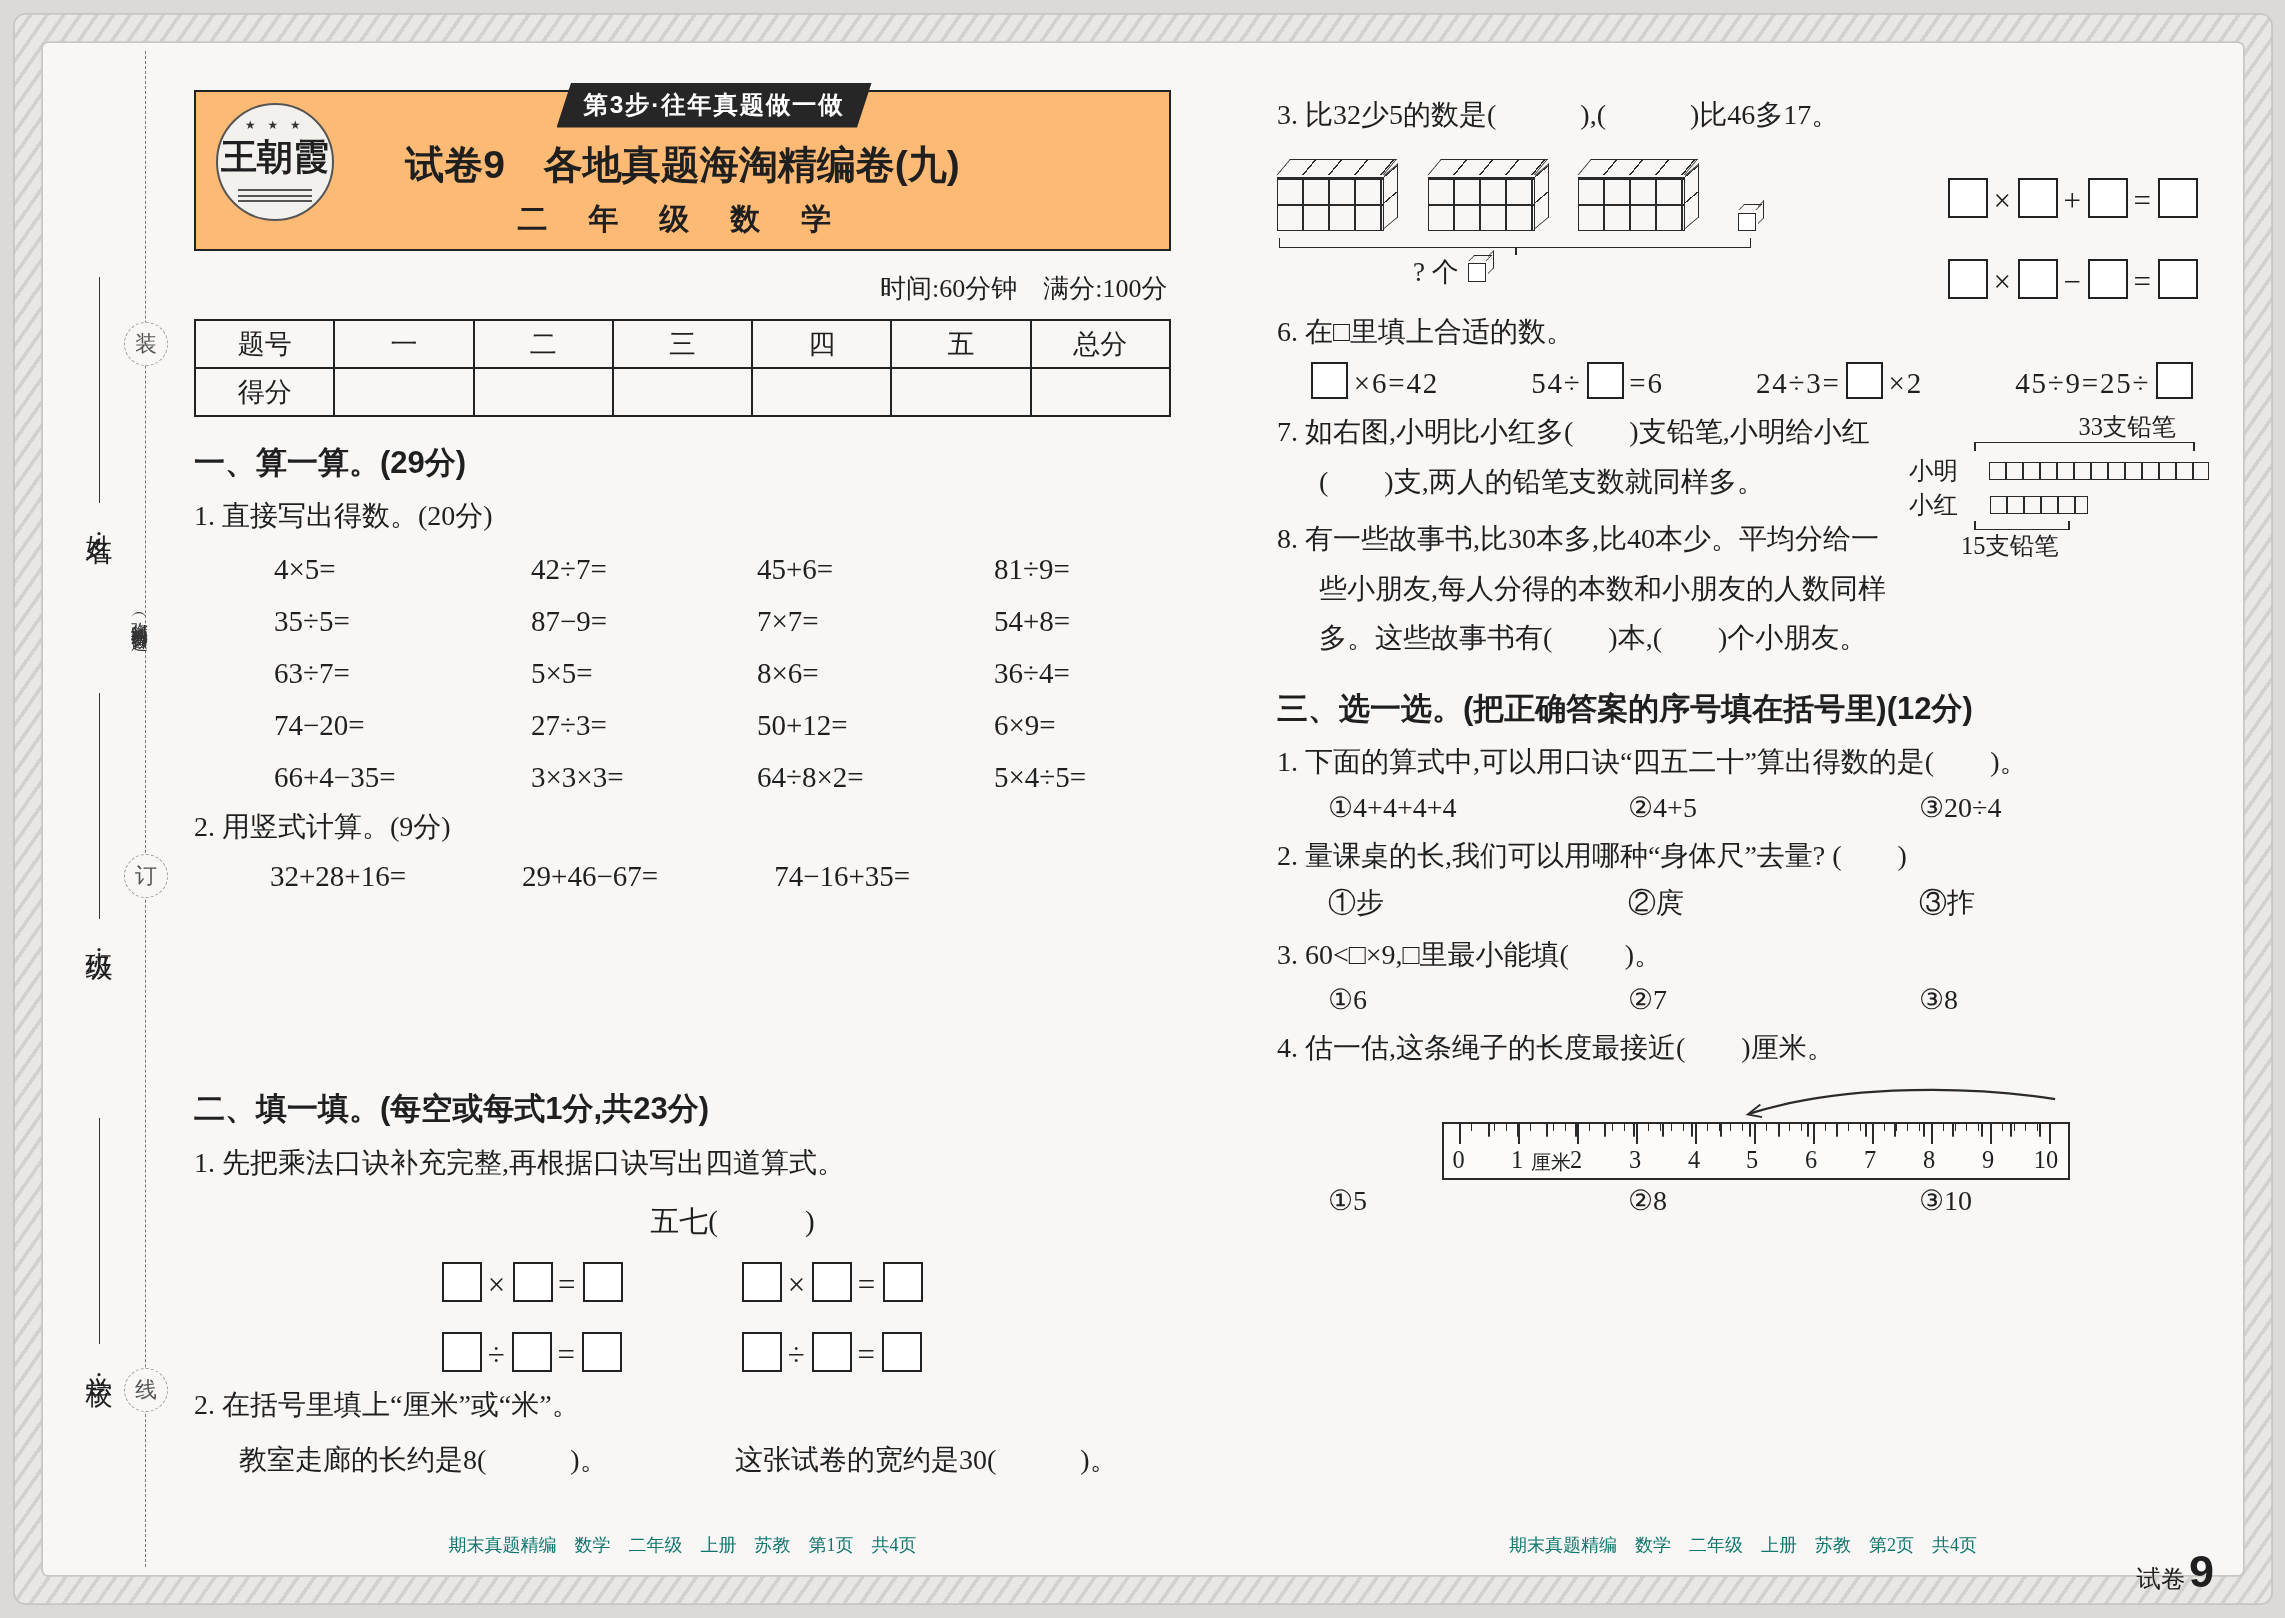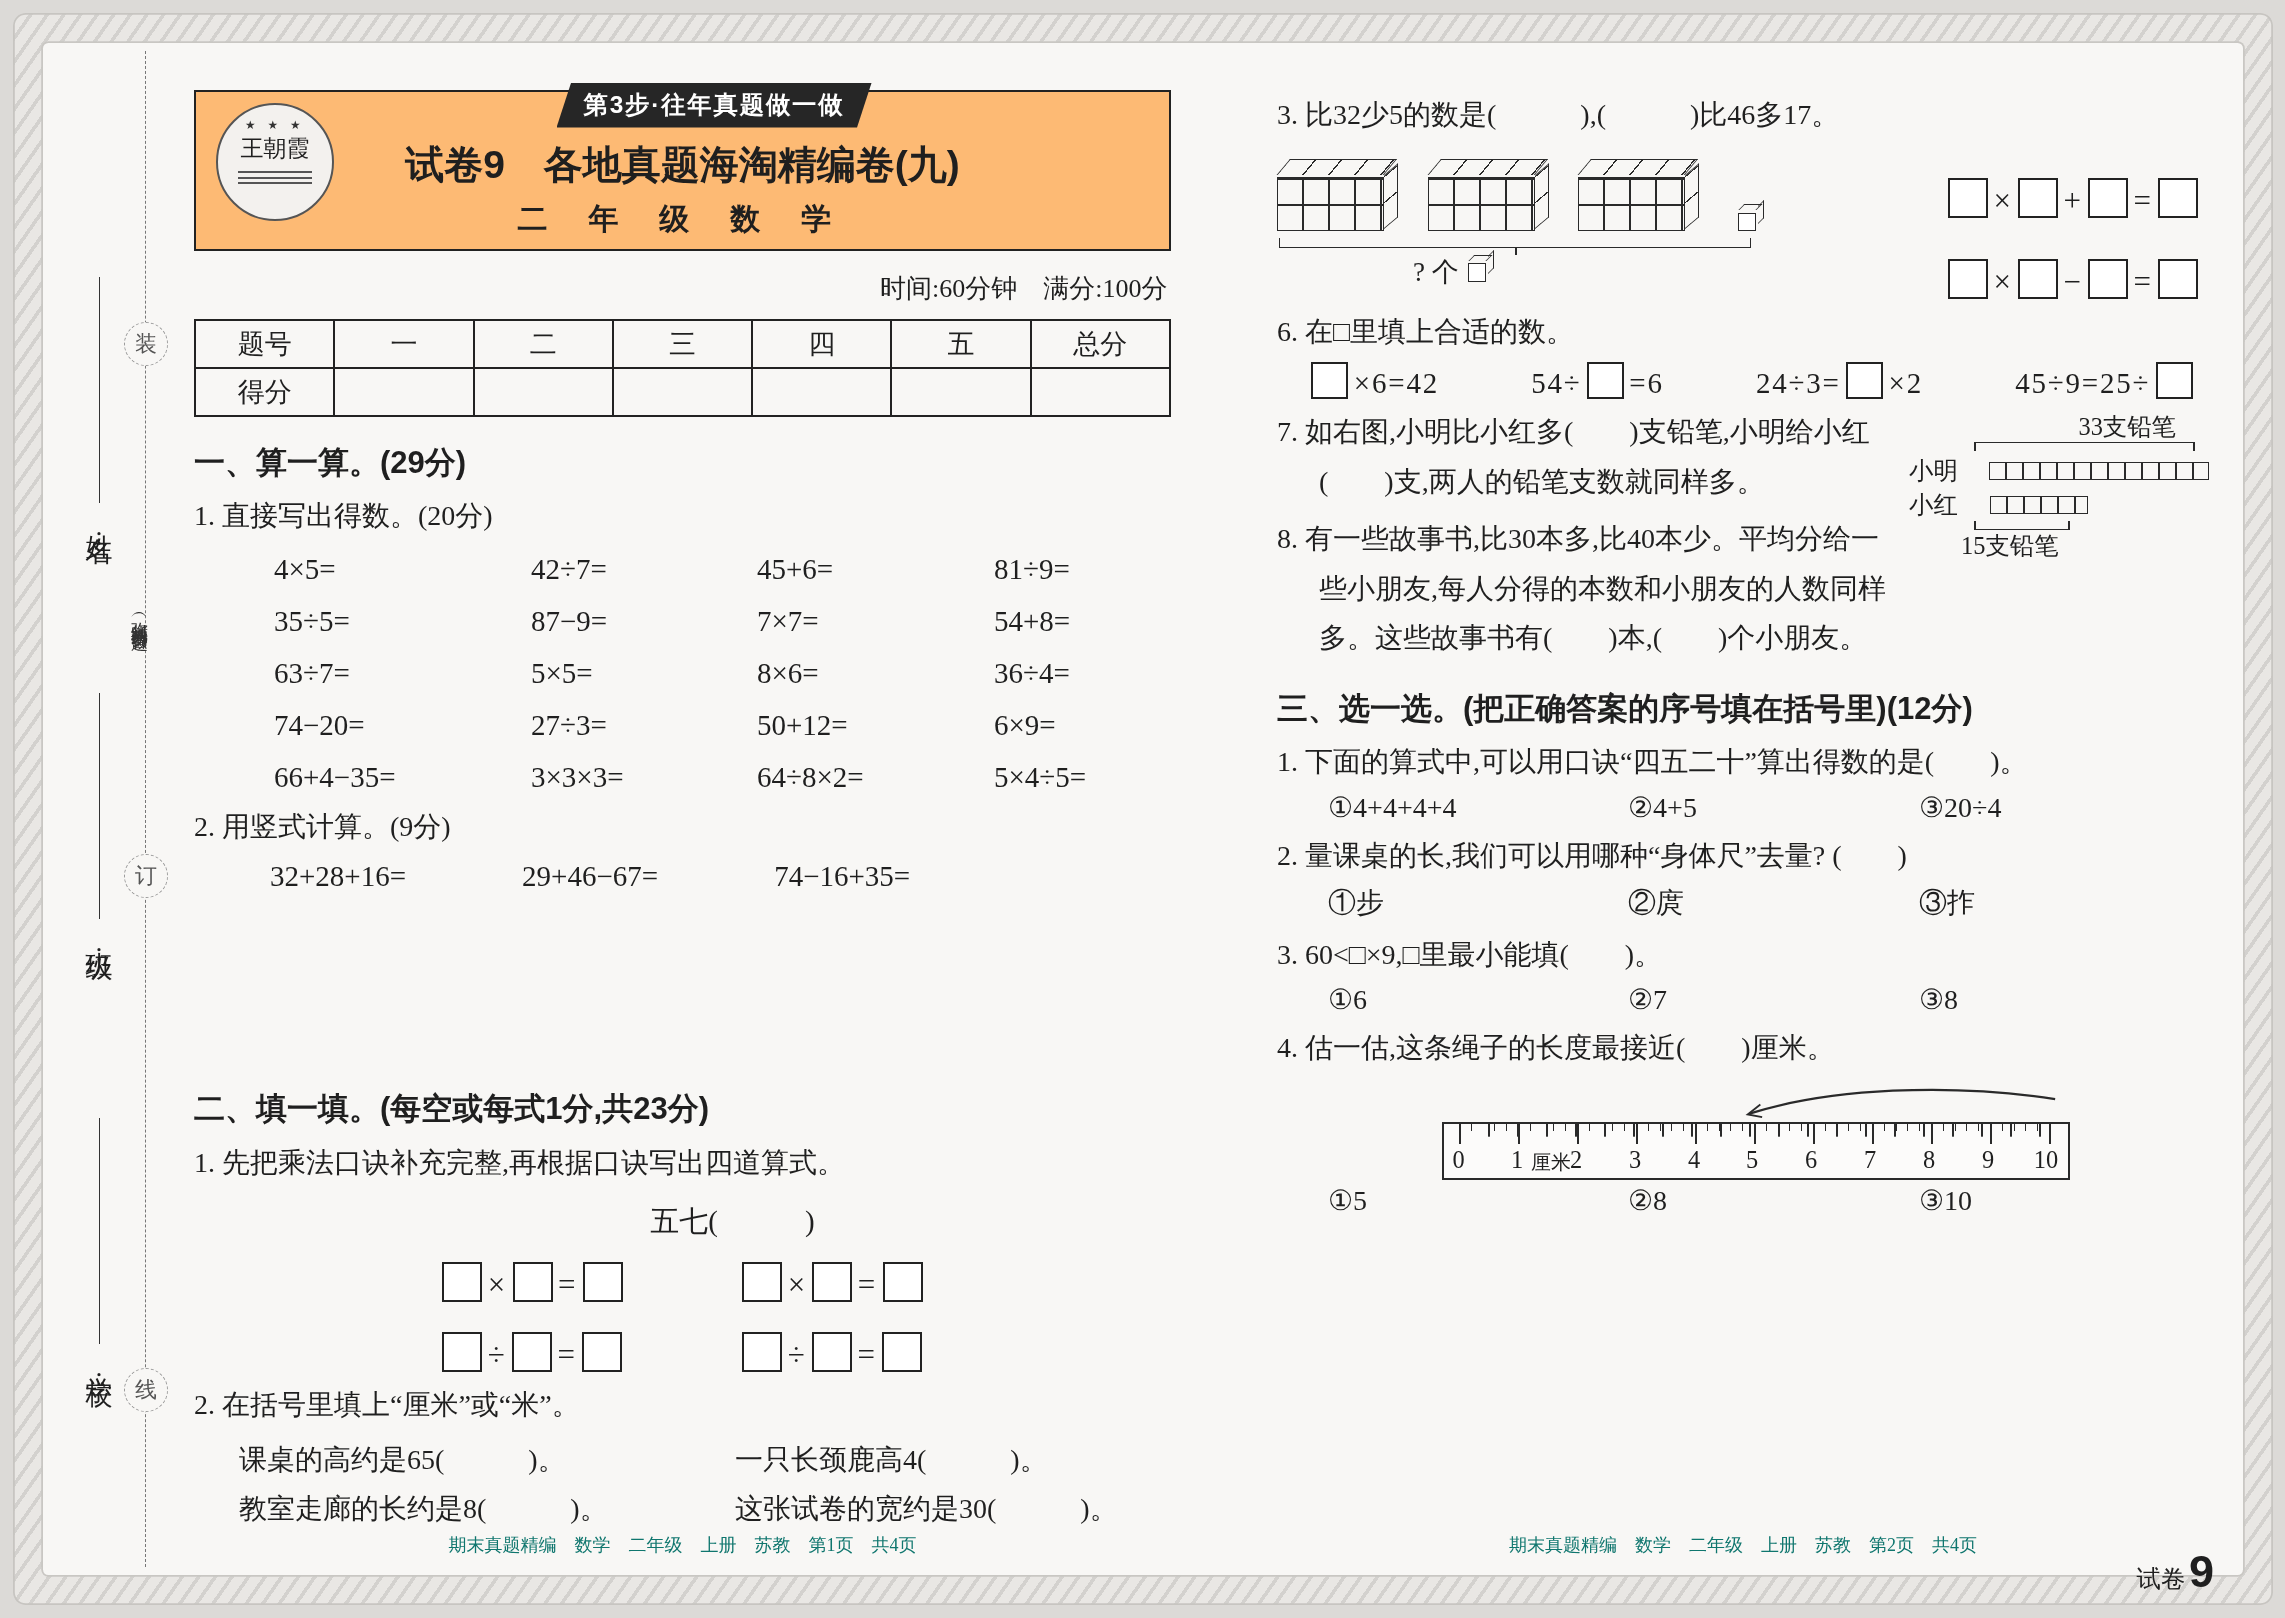--- a/index.html
+++ b/index.html
@@ -37,21 +37,21 @@
     display:flex; flex-direction:column; align-items:center; justify-content:flex-end;
     padding-bottom:9px; background:#fdba74; }
   .ribbon { position:absolute; top:-9px; left:50%; transform:translateX(-40%);
     background:#262626; color:#fff; font-size:24.4px; padding:6.3px 27px;
     clip-path:polygon(14.5px 0,100% 0,calc(100% - 14.5px) 100%,0 100%); letter-spacing:1.8px; }
   .hd-title { font-size:39px; }
   .hd-sub { font-size:30px; letter-spacing:16.3px; margin-top:7.2px; }
   .logo { position:absolute; left:20px; top:11px; width:114px; height:114px; border:2.7px double #555;
     border-radius:50%; text-align:center; background:#f3f1ee; overflow:hidden; }
   .logo-stars { font-size:11.8px; letter-spacing:4.5px; color:#333; margin-top:12.7px; }
-  .logo-name { font-size:23px; font-weight:normal; }
+  .logo-name { font-size:36px; font-weight:bold; }
   .logo-waves { height:14.5px; margin:5.4px 20px 0; background:repeating-linear-gradient(0deg,#555 0 1.8px,transparent 1.8px 5.4px); }
 
   .time-line { text-align:right; font-size:26px; margin:20px 3.6px 12.7px 0; }
 
   .score-table { border-collapse:collapse; width:100%; table-layout:fixed; }
   .score-table td { border:2.3px solid #222; height:44px; text-align:center; font-size:27px; }
 
   
   .sec-title { font-size:31px; margin-top:25px; }
   .q { font-size:28px; line-height:1.78; padding-left:42px; text-indent:-42px; margin-top:7.2px; }
@@ -244,24 +244,20 @@
     <div class="hint">五七(　　　)</div>
     <div class="eq-grid">
         <div class="eq"><span class="wbox"></span>×<span class="wbox"></span>=<span class="wbox"></span></div>
         <div class="eq"><span class="wbox"></span>×<span class="wbox"></span>=<span class="wbox"></span></div>
         <div class="eq"><span class="wbox"></span>÷<span class="wbox"></span>=<span class="wbox"></span></div>
         <div class="eq"><span class="wbox"></span>÷<span class="wbox"></span>=<span class="wbox"></span></div>
       </div>
 
     <div class="q">2. 在括号里填上“厘米”或“米”。</div>
     <div>
-        <div class="q2row">
-          <span class="q2first">课桌的高约是65(　　　)。</span>
-          <span>一只长颈鹿高4(　　　)。</span>
-        </div>
         <div class="q2row">
           <span class="q2first">教室走廊的长约是8(　　　)。</span>
           <span>这张试卷的宽约是30(　　　)。</span>
         </div>
       </div>
   </div>
 
   <div class="col-right">
 
     <div class="q">3. 比32少5的数是(　　　),(　　　)比46多17。</div>

